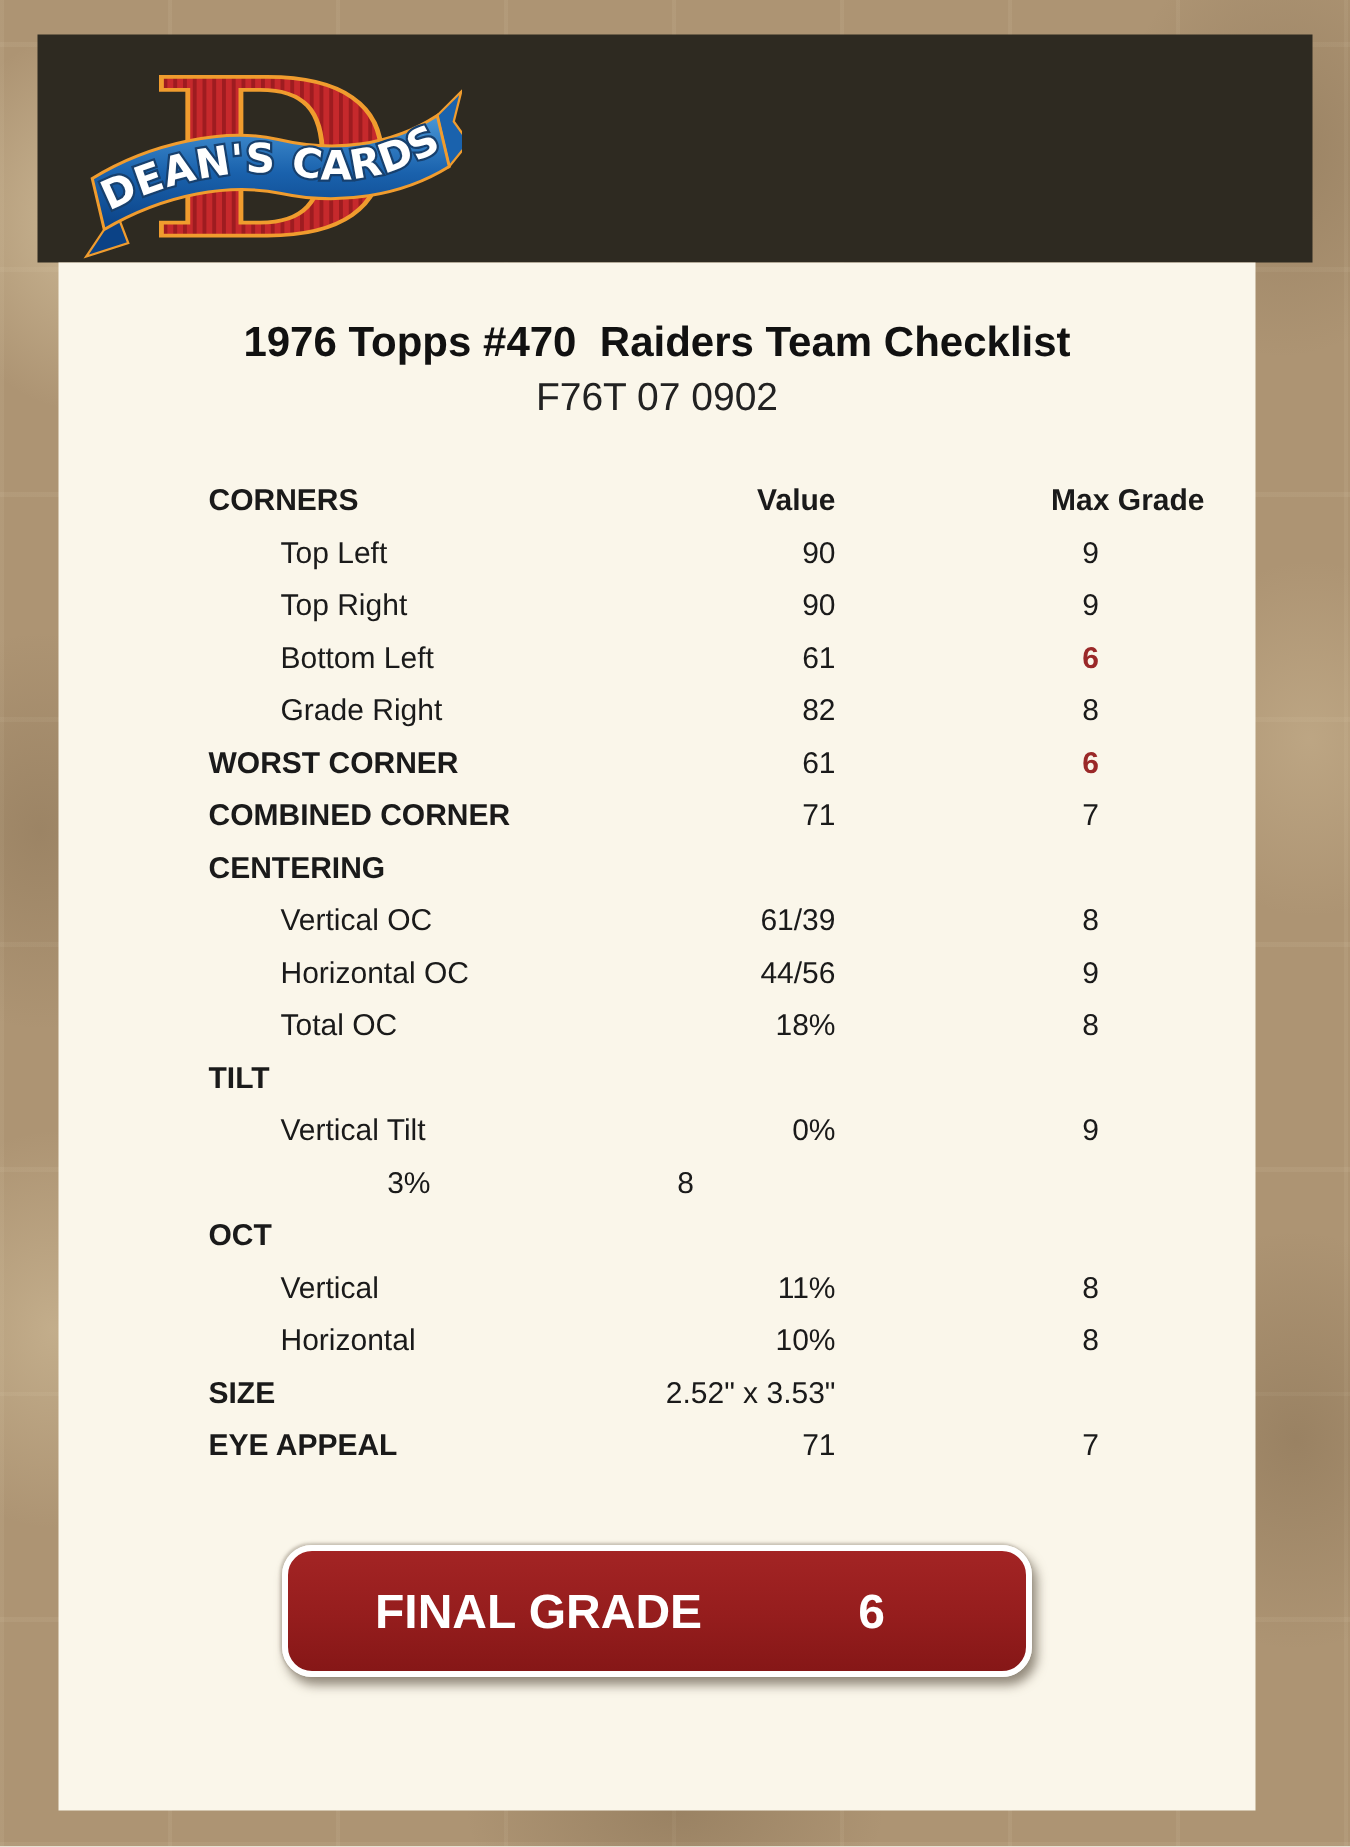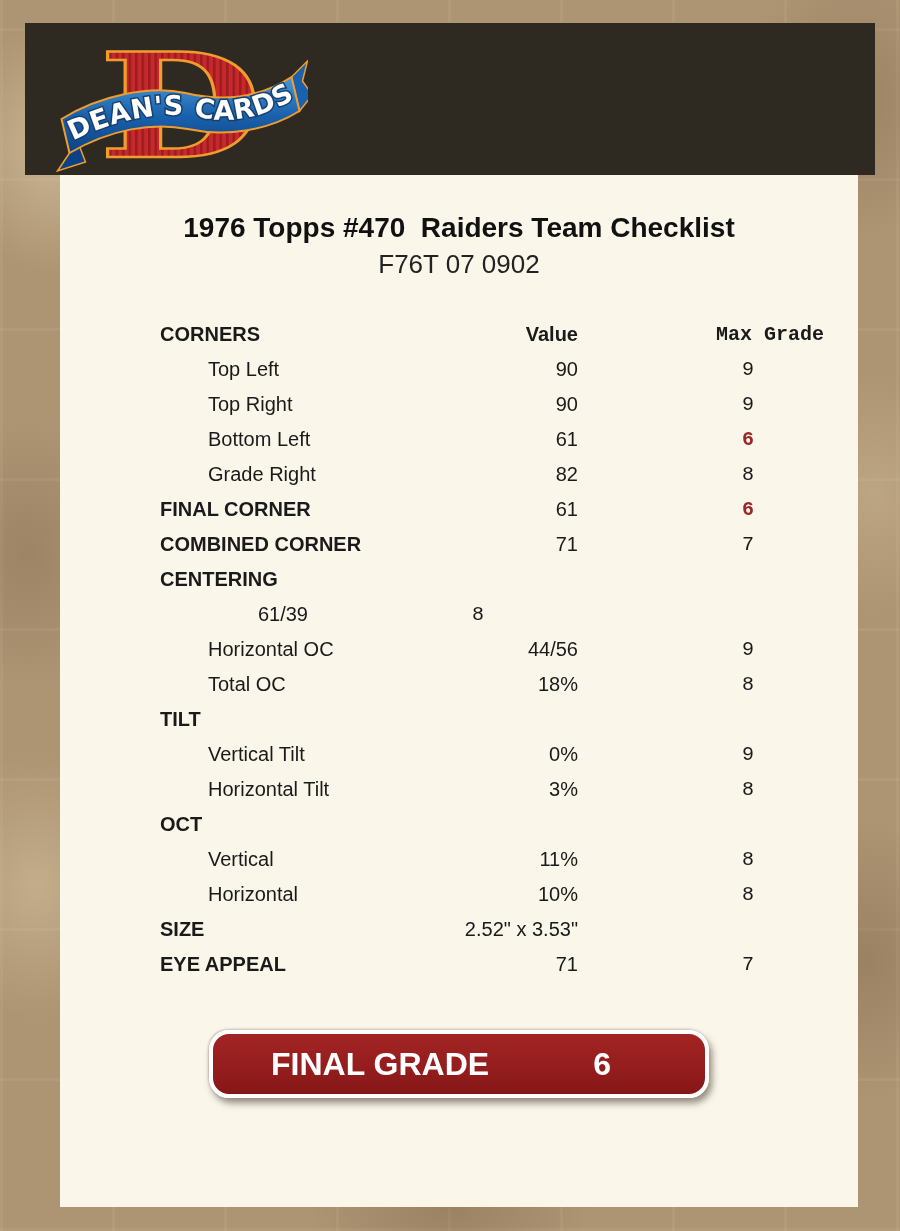--- a/index.html
+++ b/index.html
@@ -20,38 +20,38 @@
   }
   .header{
     position:absolute;left:25px;top:23px;width:850px;height:152px;
     background:#2e2a21;display:flex;align-items:center;
   }
   .logo{flex:none;width:255px;height:145px;margin-left:28px;margin-top:4px;}
   .header-titles{flex:1;text-align:center;color:#ffffff;padding-right:30px;}
   .h-title{font-size:48px;line-height:54px;}
   .h-sub{font-size:36px;line-height:44px;}
   .panel{
-    position:absolute;left:60px;top:175px;width:798px;height:1032px;
+    position:absolute;left:39px;top:175px;width:798px;height:1032px;
     background:#faf6ea;
   }
   .card-title{margin-top:36px;text-align:center;font-size:28px;line-height:34px;font-weight:bold;color:#111;}
   .card-code{margin-top:2px;text-align:center;font-size:26px;line-height:34px;color:#222;}
   .table{margin-top:36px;color:#1a1a1a;}
   .row{display:flex;height:35px;line-height:35px;padding-left:100px;font-size:20px;}
   .row .label{flex:0 0 270px;box-sizing:border-box;font-weight:bold;white-space:nowrap;}
   .row.item .label{padding-left:48px;font-weight:normal;}
   .row .value{flex:0 0 148px;text-align:right;white-space:nowrap;}
-  .row .max{flex:0 0 280px;box-sizing:border-box;padding-left:60px;text-align:center;font-family:Liberation Mono, monospace;}
+  .row .max{flex:0 0 280px;box-sizing:border-box;padding-left:60px;text-align:center;}
   .row.head .value,.row.head .max{font-weight:bold;text-align:right;}
   .row.head .value{margin-right:-22px;}
   .row.head .max{transform:translateX(-12px);}
   .row.gap{}
   .red{color:#9a2828;font-weight:bold;}
   .final{
-    margin:48px auto 0;width:500px;height:68px;box-sizing:border-box;
+    margin:48px auto 0;width:500px;height:88px;box-sizing:border-box;
     background:linear-gradient(#a32424 0%,#951d1d 55%,#861717 100%);
     border:4px solid #ffffff;border-radius:20px;
     box-shadow:3px 5px 7px rgba(90,80,65,0.65), -1px -1px 2px rgba(160,150,135,0.5);
     display:flex;align-items:center;justify-content:space-between;
     padding:0 94px 0 58px;color:#ffffff;font-weight:bold;font-size:32px;
     cursor:pointer;
   }
 </style>
 </head>
 <body>
@@ -116,38 +116,39 @@
         <span class="max red">6</span>
       </div>
 
       <div class="row item">
         <span class="label">Grade Right</span>
         <span class="value">82</span>
         <span class="max">8</span>
       </div>
 
       <div class="row section">
-        <span class="label">FINAL CORNER</span>
+        <span class="label">WORST CORNER</span>
         <span class="value">61</span>
         <span class="max red">6</span>
       </div>
 
       <div class="row section">
         <span class="label">COMBINED CORNER</span>
         <span class="value">71</span>
         <span class="max">7</span>
       </div>
 
       <div class="row section gap">
         <span class="label">CENTERING</span>
         <span class="value"></span>
         <span class="max"></span>
       </div>
 
       <div class="row item">
+        <span class="label">Vertical OC</span>
         <span class="value">61/39</span>
         <span class="max">8</span>
       </div>
 
       <div class="row item">
         <span class="label">Horizontal OC</span>
         <span class="value">44/56</span>
         <span class="max">9</span>
       </div>
 
@@ -163,21 +164,20 @@
         <span class="max"></span>
       </div>
 
       <div class="row item">
         <span class="label">Vertical Tilt</span>
         <span class="value">0%</span>
         <span class="max">9</span>
       </div>
 
       <div class="row item">
-        <span class="label">Horizontal Tilt</span>
         <span class="value">3%</span>
         <span class="max">8</span>
       </div>
 
       <div class="row section">
         <span class="label">OCT</span>
         <span class="value"></span>
         <span class="max"></span>
       </div>
 

